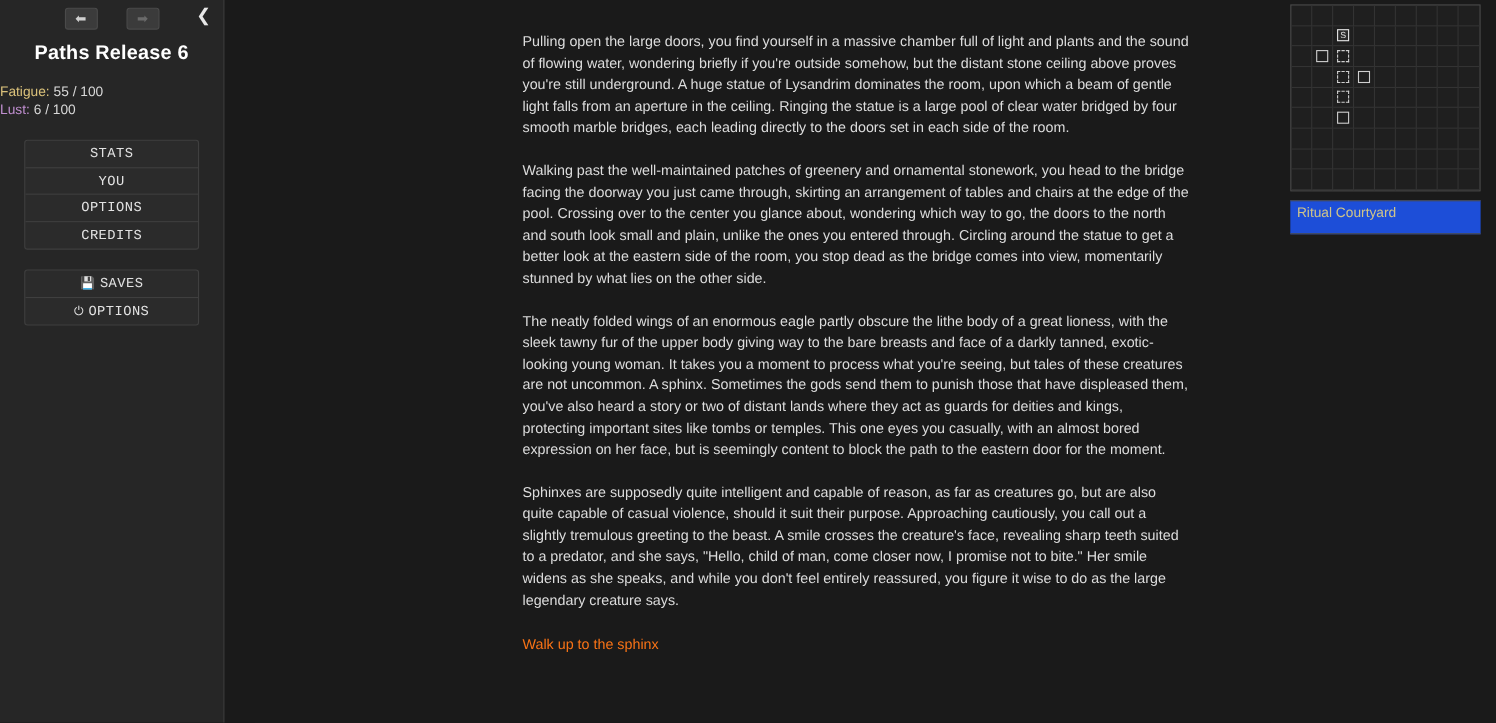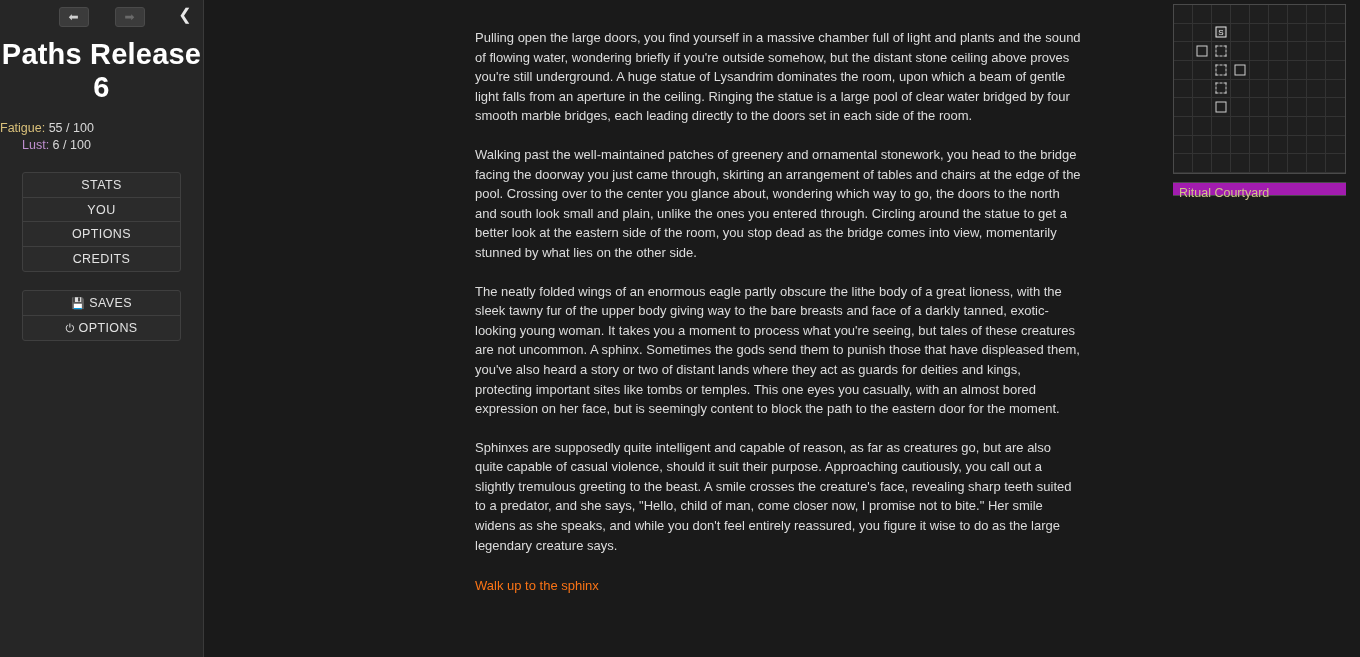--- a/index.html
+++ b/index.html
@@ -53,53 +53,54 @@
     color: #e8e8e8;
     font-size: 16px;
     line-height: 22px;
     text-align: center;
     cursor: pointer;
     user-select: none;
   }
   #game-title {
     text-align: center;
     color: #ffffff;
-    font-size: 29px;
+    font-size: 18px;
     font-weight: bold;
     margin: 10px 0 0 0;
     letter-spacing: .2px;
   }
   #stats-block {
     text-align: left;
     margin-top: 16px;
     font-size: 12.5px;
     line-height: 17px;
   }
   #stats-block .stat-line { color: #d8d8d8; }
   .stat-label-fatigue { color: #d9c07a; }
-  .stat-label-lust { color: #c08fd0; margin-left: 22px; }
+  .stat-label-lust { color: #c08fd0; }
   .stat-val { color: #d8d8d8; }
 
   .menu-group {
     margin: 18px 22px 0 22px;
     border: 1px solid #3f3f3f;
     border-radius: 3px;
     overflow: hidden;
     background: #2b2b2b;
   }
   .menu-item {
     height: 24.5px;
     line-height: 24.5px;
     text-align: center;
     color: #e2e2e2;
     font-size: 12.5px;
     border-bottom: 1px solid #3f3f3f;
     cursor: pointer;
     user-select: none;
     letter-spacing: .4px;
+    font-family: Liberation Mono, monospace;
   }
   .menu-item:last-child { border-bottom: none; }
   .menu-group.secondary { }
   .menu-item .gi { margin-right: 4px; font-size: 11px; }
 
   
   #main {
     position: absolute;
     left: 204px; top: 0;
     width: 960px; height: 657px;
@@ -155,23 +156,23 @@
   .node.current {
     border: 1px solid #e8e8e8;
     background: #2b2b2b;
     color: #e8e8e8;
     font-size: 8px;
     line-height: 9px;
     text-align: center;
   }
   #map-caption {
     margin-top: 8px;
-    height: 14px;
+    height: 31px;
     line-height: 21px;
-    background: #a21caf;
+    background: #1d4ed8;
     color: #cfc48a;
     font-size: 12.5px;
     padding-left: 6px;
     border: 1px solid #4a4a4a;
     border-left: none;
     border-right: none;
   }
 </style>
 </head>
 <body>

